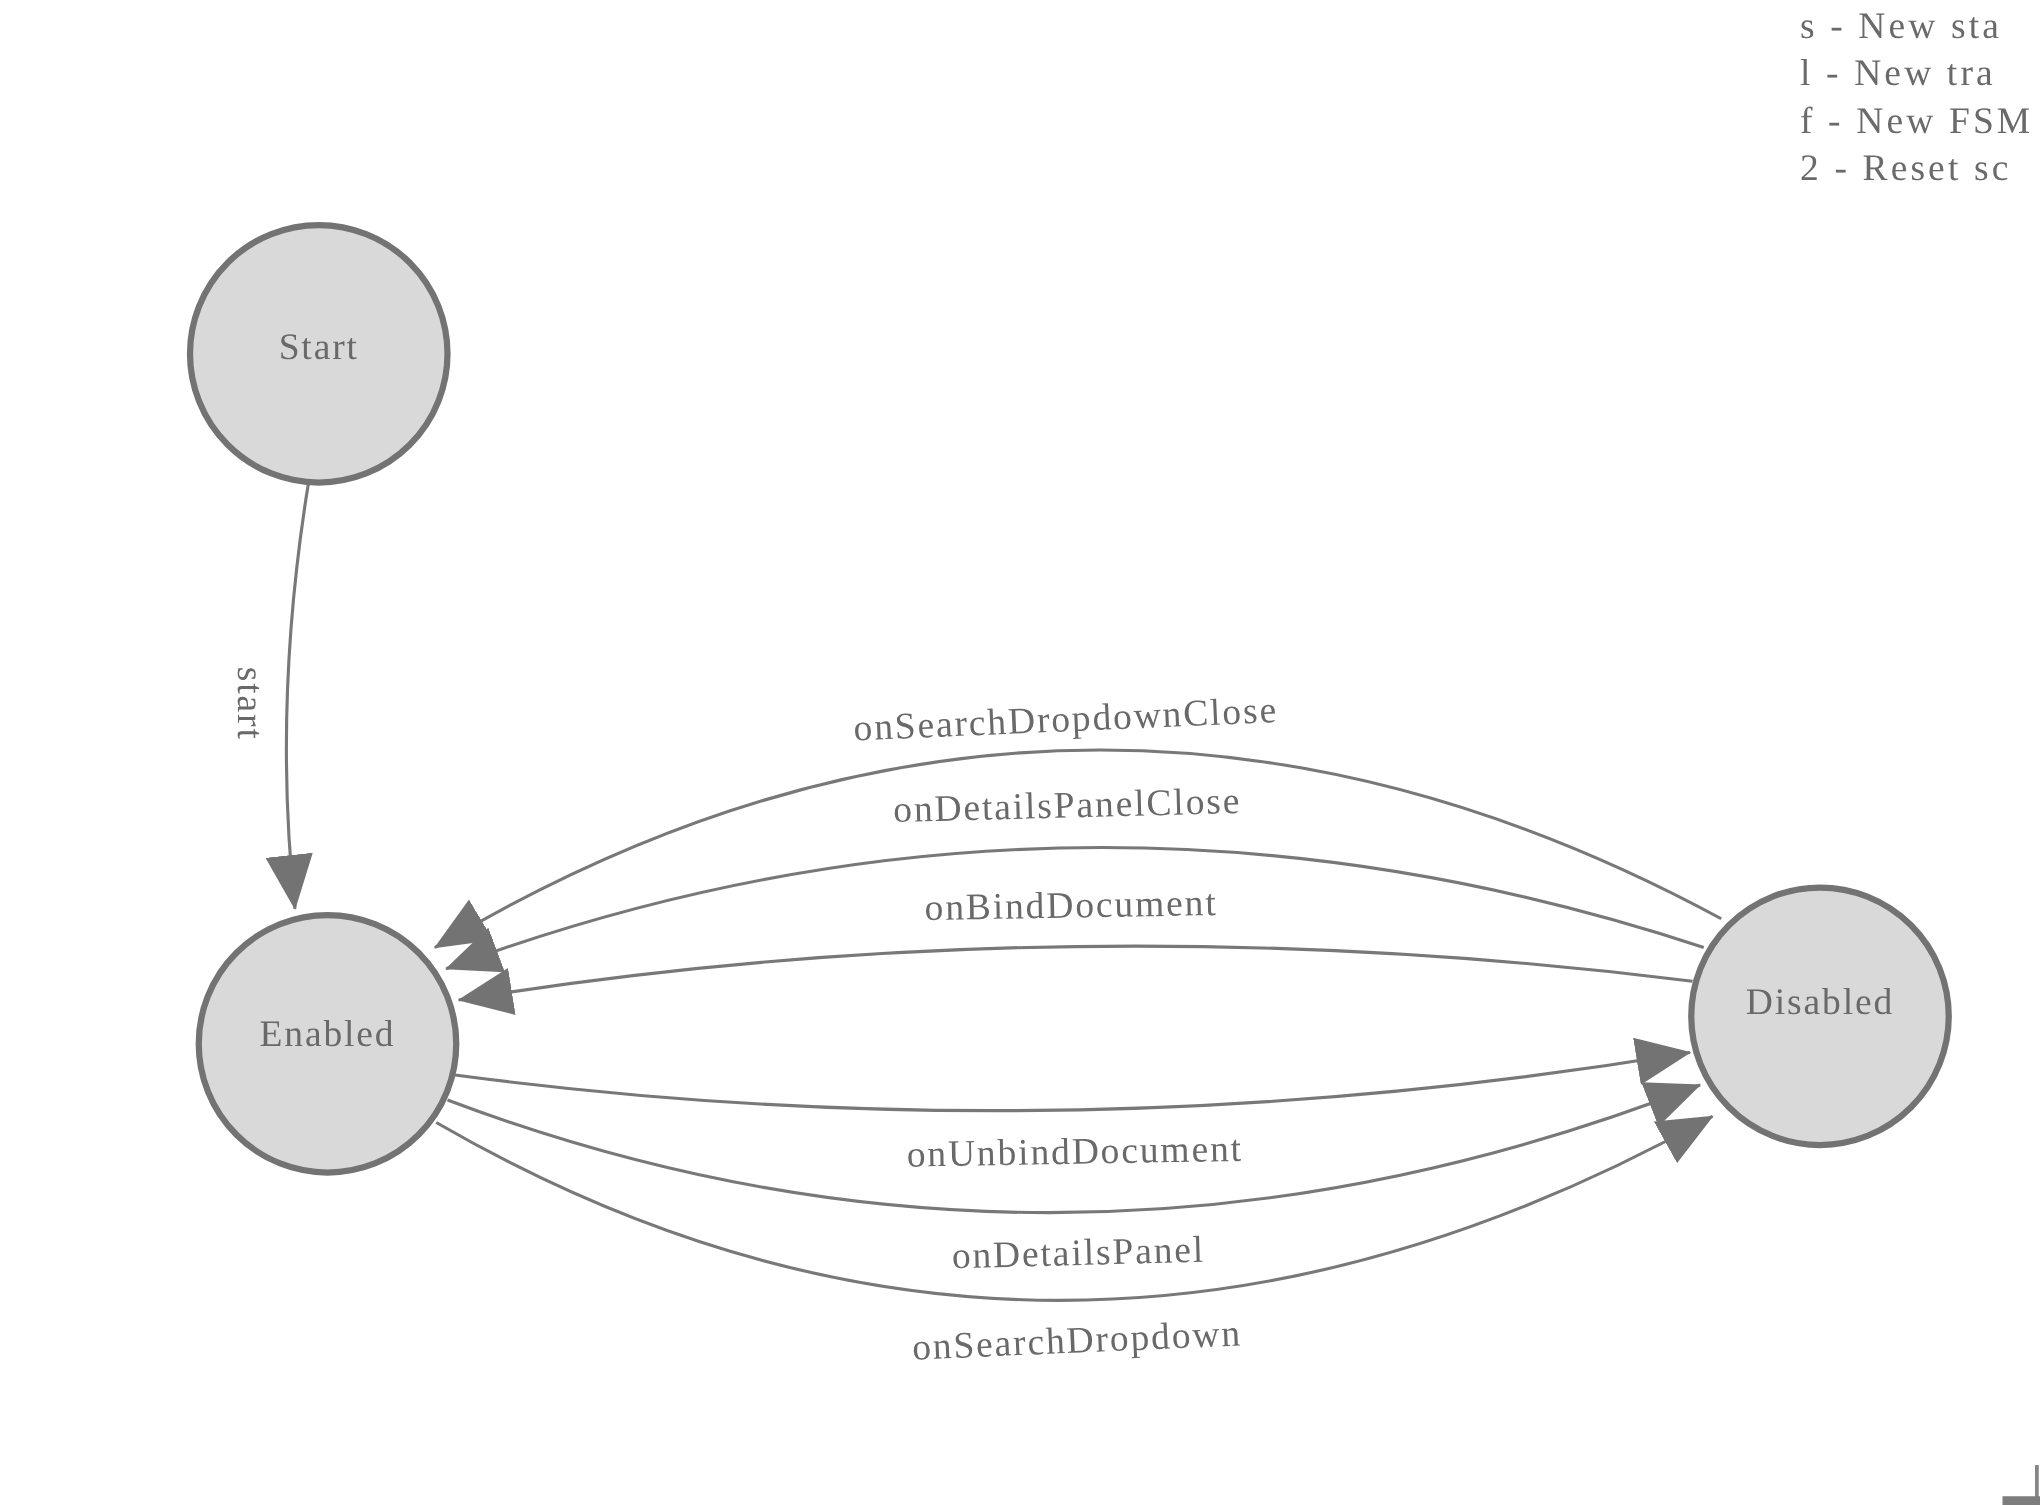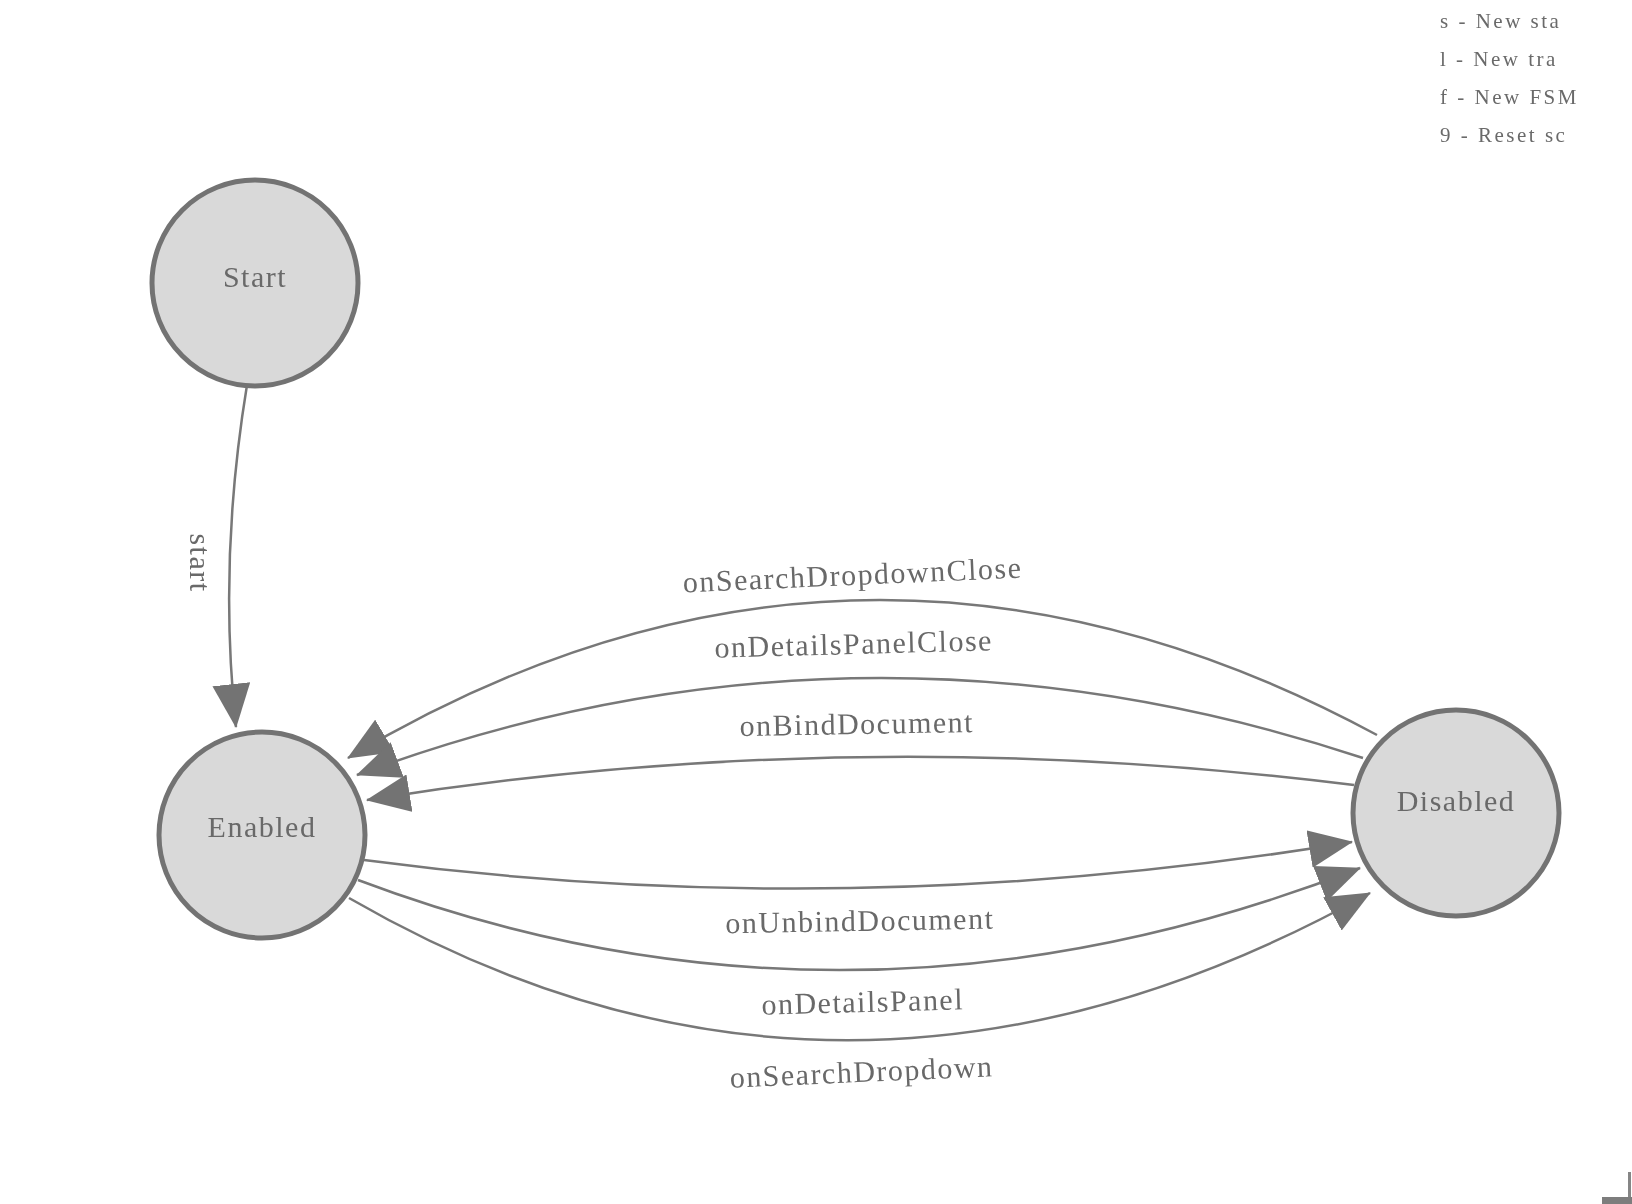--- a/index.html
+++ b/index.html
@@ -44,21 +44,21 @@
     font-size: 30px;
     letter-spacing: 1.5px;
     text-anchor: middle;
     font-family: "Liberation Serif", "DejaVu Serif", serif;
   }
   .legend {
     position: absolute;
     left: 1440px;
     top: 2px;
     color: var(--legend-text, #6a6a6a);
-    font-size: 21px;
+    font-size: 30px;
     line-height: 38px;
     letter-spacing: 2.5px;
     white-space: nowrap;
   }
   .corner-v {
     position: absolute;
     left: 1628px;
     top: 1172px;
     width: 3px;
     height: 32px;
@@ -111,19 +111,19 @@
 
     <text class="edge-label" x="860" y="931" transform="rotate(-1 860 931)">onUnbindDocument</text>
     <text class="edge-label" x="863" y="1012" transform="rotate(-1.5 863 1012)">onDetailsPanel</text>
     <text class="edge-label" x="862" y="1082" transform="rotate(-2.5 862 1082)">onSearchDropdown</text>
   </svg>
 
   <div class="legend">
     <div>s - New sta</div>
     <div>l - New tra</div>
     <div>f - New FSM</div>
-    <div>9 - Reset sc</div>
+    <div>2 - Reset sc</div>
   </div>
 
   <div class="corner-v"></div>
   <div class="corner-h"></div>
 
 </div>
 
 </body></html>

